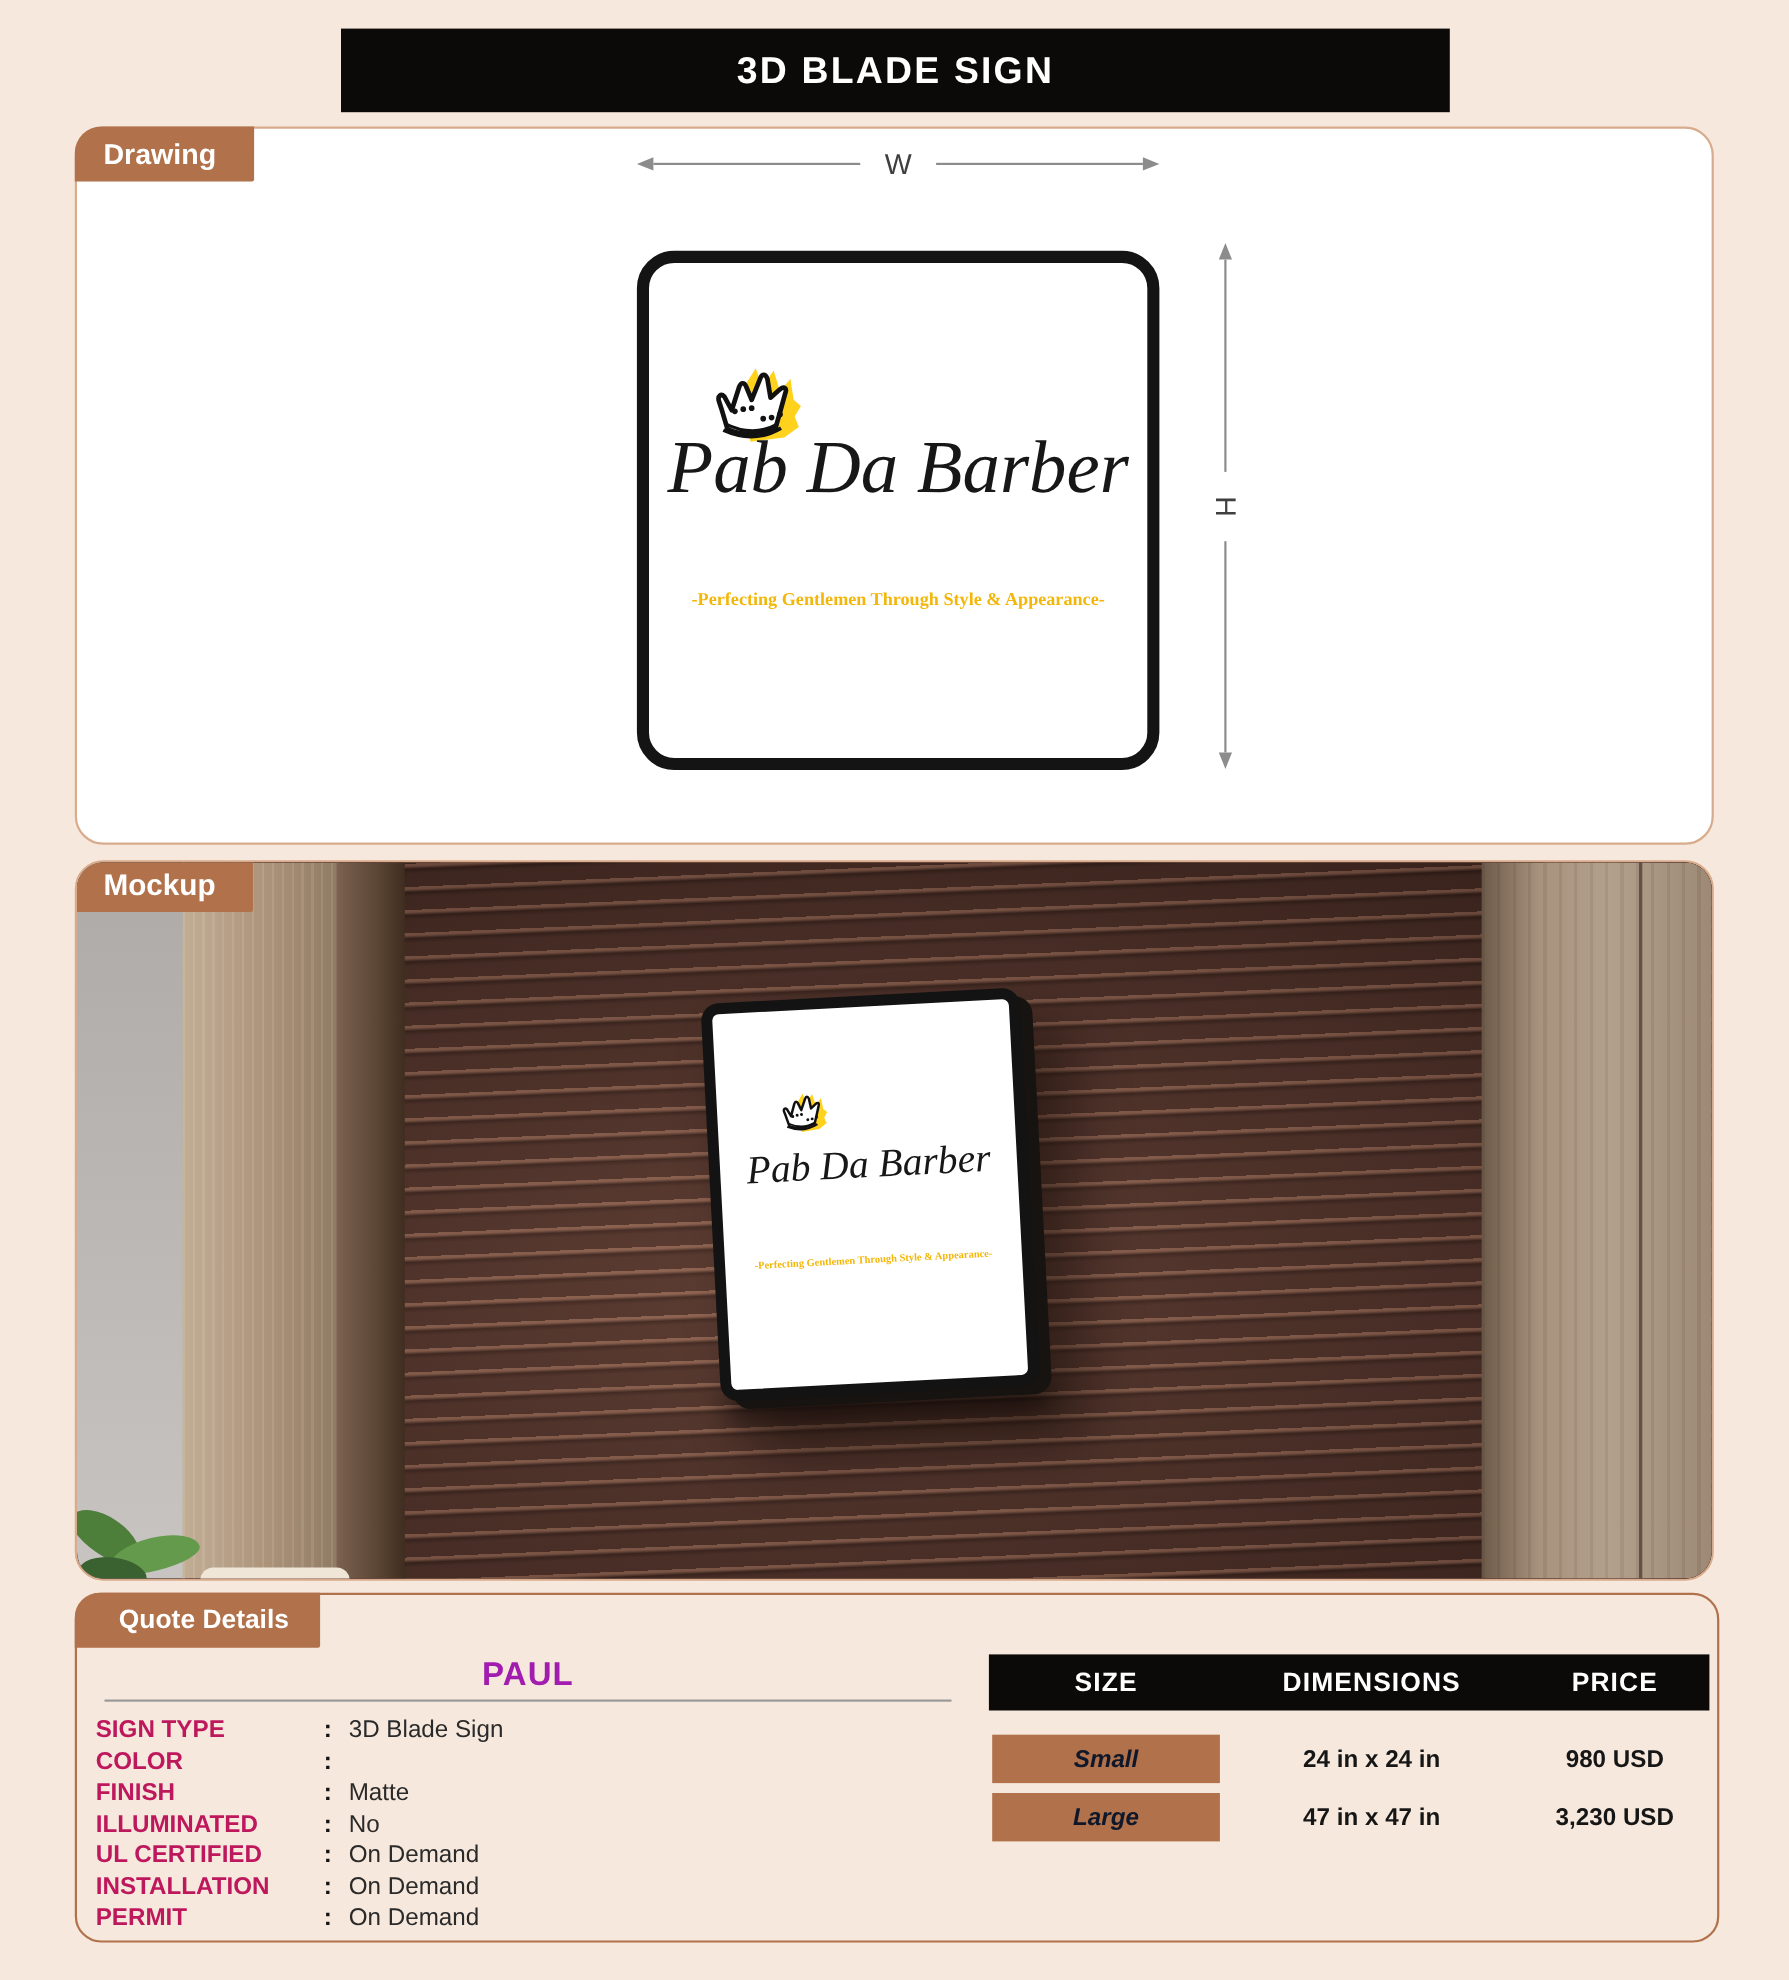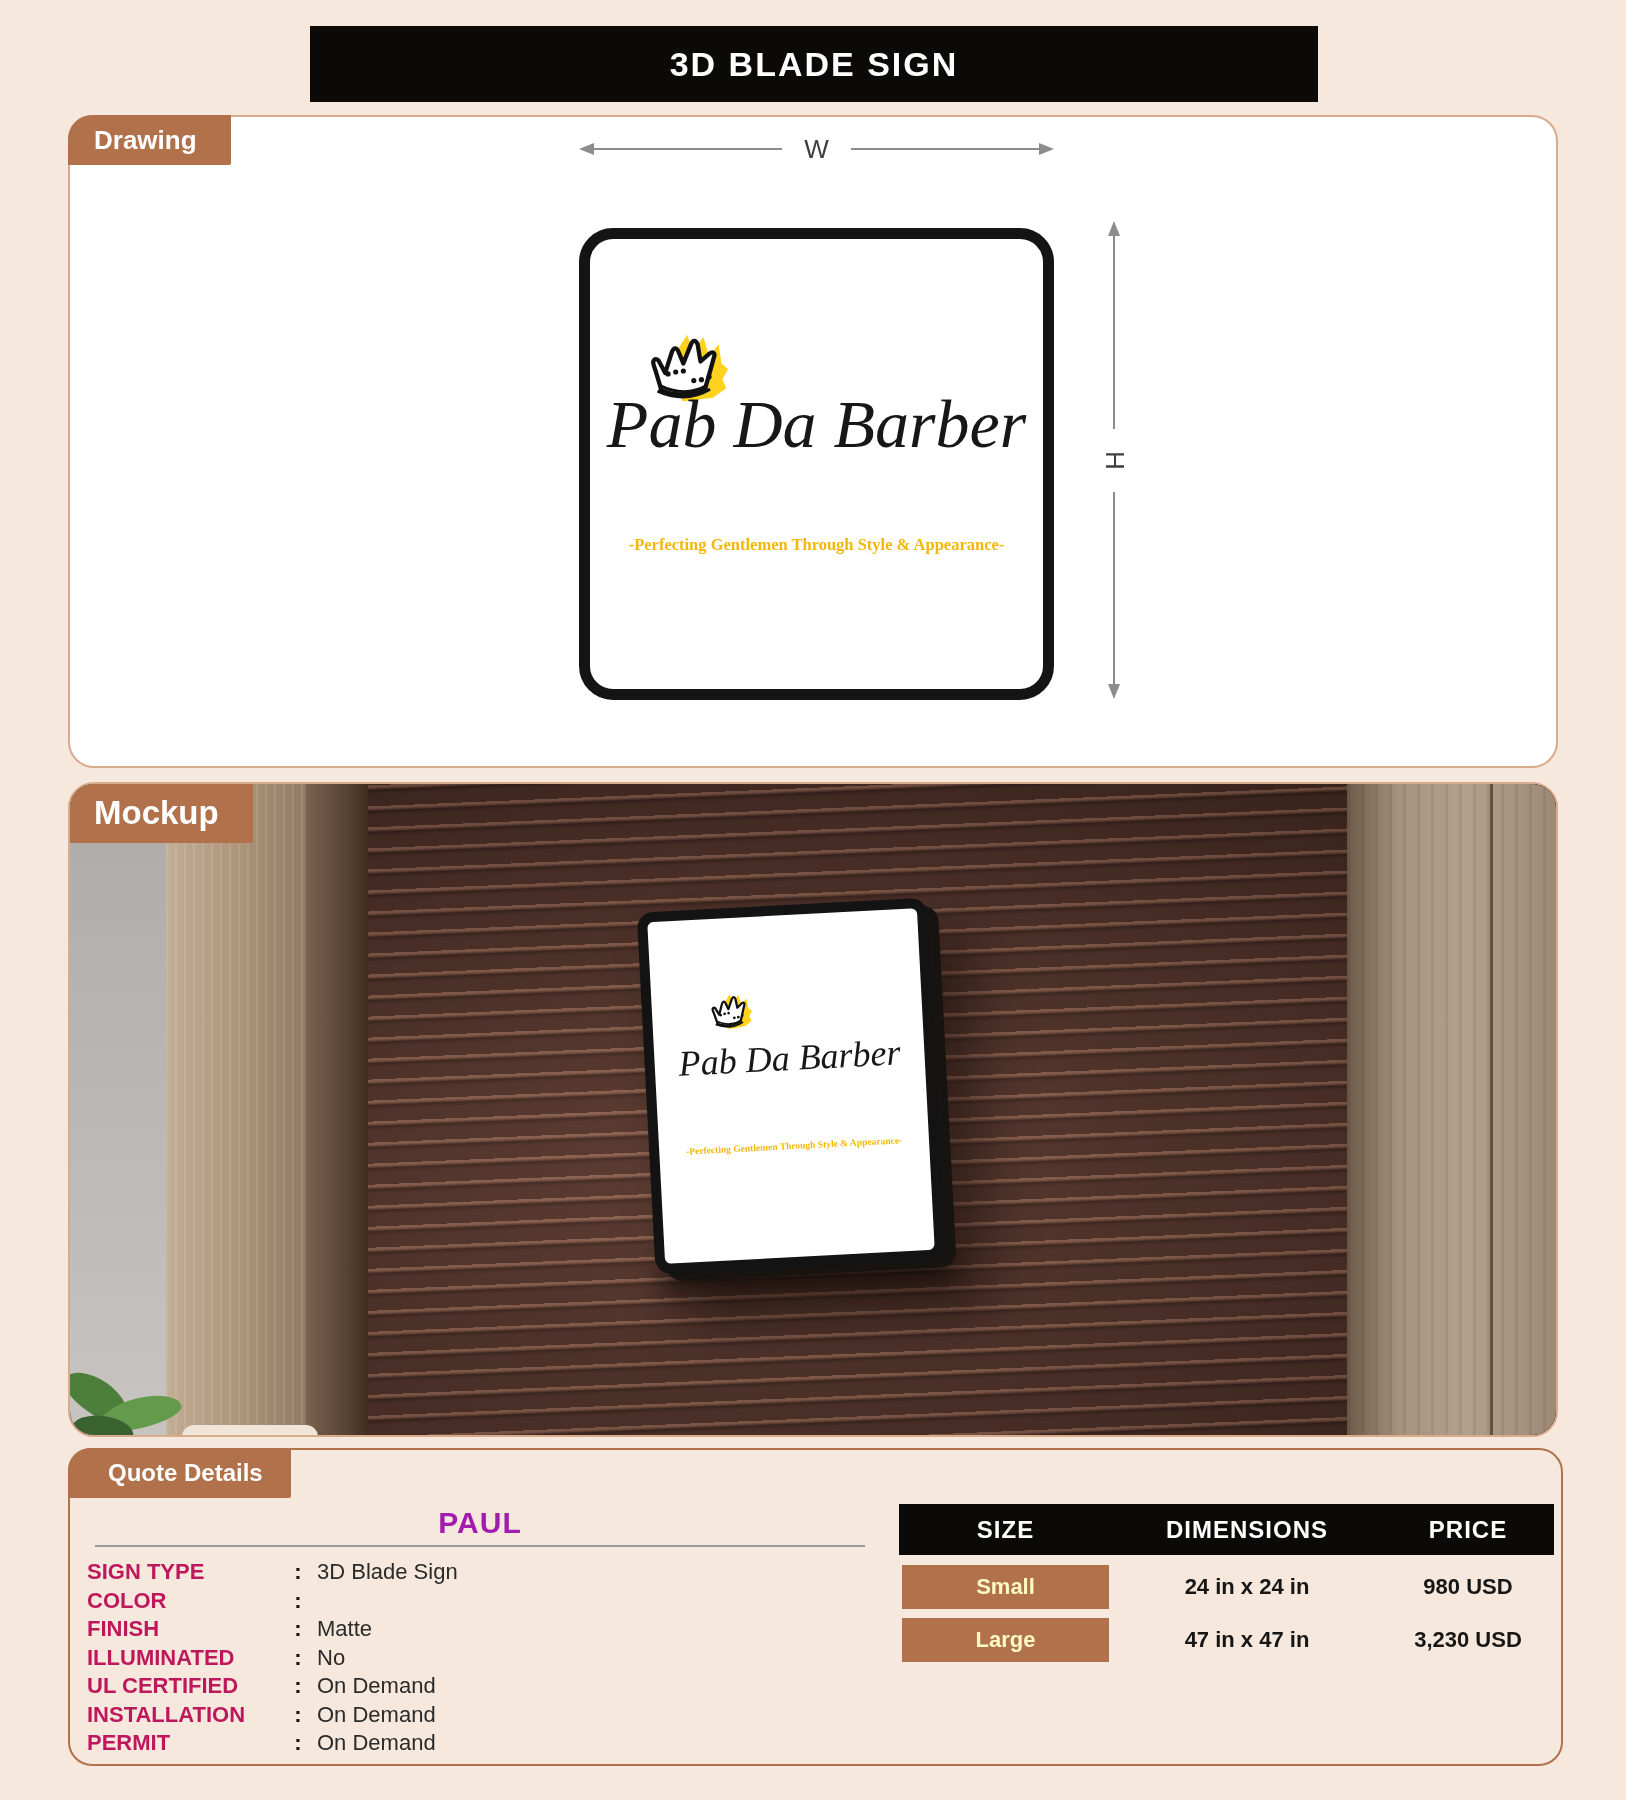--- a/index.html
+++ b/index.html
@@ -20,21 +20,21 @@
     background:var(--bar-black);display:flex;align-items:center;justify-content:center;}
   .title-bar .t{color:#ffffff;font-size:34px;font-weight:700;letter-spacing:2px;}
 
   
   .panel{position:absolute;left:68px;width:1490px;border-radius:26px;border:2px solid var(--panel-border);}
   .drawing-panel{top:115px;height:653px;background:#ffffff;}
   .mockup-panel{top:782px;height:655px;background:var(--wall-brown);overflow:hidden;}
   .tab{position:absolute;left:-2px;top:-2px;background:var(--accent-brown);color:#fff;font-weight:700;
     display:flex;align-items:center;padding:0 34px 0 26px;border-radius:24px 0 2px 0;z-index:30;}
   .tab-drawing{height:50px;font-size:26px;}
-  .tab-mockup{height:61px;font-size:33px;}
+  .tab-mockup{height:47px;font-size:27px;}
 
   
   .dim-arrow-w{position:absolute;left:509px;top:20px;width:475px;height:24px;display:flex;align-items:center;}
   .dim-arrow-w .line{height:2px;background:#8c8c8c;flex:1;}
   .dim-arrow-w .head-l{width:0;height:0;border-top:6px solid transparent;border-bottom:6px solid transparent;border-right:15px solid #8c8c8c;}
   .dim-arrow-w .head-r{width:0;height:0;border-top:6px solid transparent;border-bottom:6px solid transparent;border-left:15px solid #8c8c8c;}
   .dim-label{color:#3f3f3f;font-size:26px;font-weight:400;padding:0 22px;font-family:"Liberation Sans",sans-serif;}
   .dim-arrow-h{position:absolute;left:1032px;top:104px;width:24px;height:478px;display:flex;flex-direction:column;align-items:center;}
   .dim-arrow-h .line{width:2px;background:#8c8c8c;flex:1;}
   .dim-arrow-h .head-u{width:0;height:0;border-left:6px solid transparent;border-right:6px solid transparent;border-bottom:15px solid #8c8c8c;}
@@ -100,22 +100,22 @@
   .spec-row{display:grid;grid-template-columns:202px 18px auto;align-items:baseline;line-height:28.5px;}
   .spec-label{font-size:22px;font-weight:700;color:#be185d;}
   .spec-colon{font-size:22px;font-weight:700;color:#141414;text-align:center;}
   .spec-value{font-size:22px;font-weight:400;color:#2a2a2a;padding-left:10px;}
 
   .price-table{position:absolute;left:829px;top:54px;width:655px;}
   .pt-header{height:51px;background:var(--bar-black);display:grid;grid-template-columns:213px 270px 172px;align-items:center;}
   .pt-header .h{color:#fff;font-size:24px;font-weight:700;text-align:center;letter-spacing:1px;}
   .pt-rows{margin-top:10px;}
   .pt-row{display:grid;grid-template-columns:213px 270px 172px;align-items:center;height:44px;margin-bottom:9px;}
-  .size-btn{margin:0 3px;height:44px;background:var(--accent-brown);color:#fef9c3;border:none;
-    font-family:"Liberation Sans",sans-serif;font-size:22px;font-weight:700;cursor:pointer;}
+  .size-btn{margin:12px 3px;height:44px;background:var(--accent-brown);color:#0f172a;border:none;
+    font-family:"Liberation Sans",sans-serif;font-size:22px;font-weight:700;cursor:pointer;font-style:italic;}
   .pt-cell{font-size:22px;font-weight:700;color:#161616;text-align:center;}
 </style>
 </head>
 <body>
 
 <svg width="0" height="0" style="position:absolute">
   <defs>
     <g id="crown-shape">
       <path d="M38 18 L47 4 L53 22 L64 6 L70 26 L80 14 L83 34 L90 40 L84 50 L88 60 L74 70 L42 74 L36 50 Z" style="fill:var(--crown-yellow,#ffd21e)"></path>
       <path d="M12 36 C10 30 14 28 17 31 L24 44 L31 22 C33 17 36 17 38 22 L43 34 L51 14 C53 9 56 9 58 14 L61 32 L70 24 C74 21 77 23 75 28 L70 46 L66 60 C48 68 32 68 20 62 L14 42 Z" fill="#ffffff" stroke="#111111" stroke-width="4.5" stroke-linejoin="round"></path>

